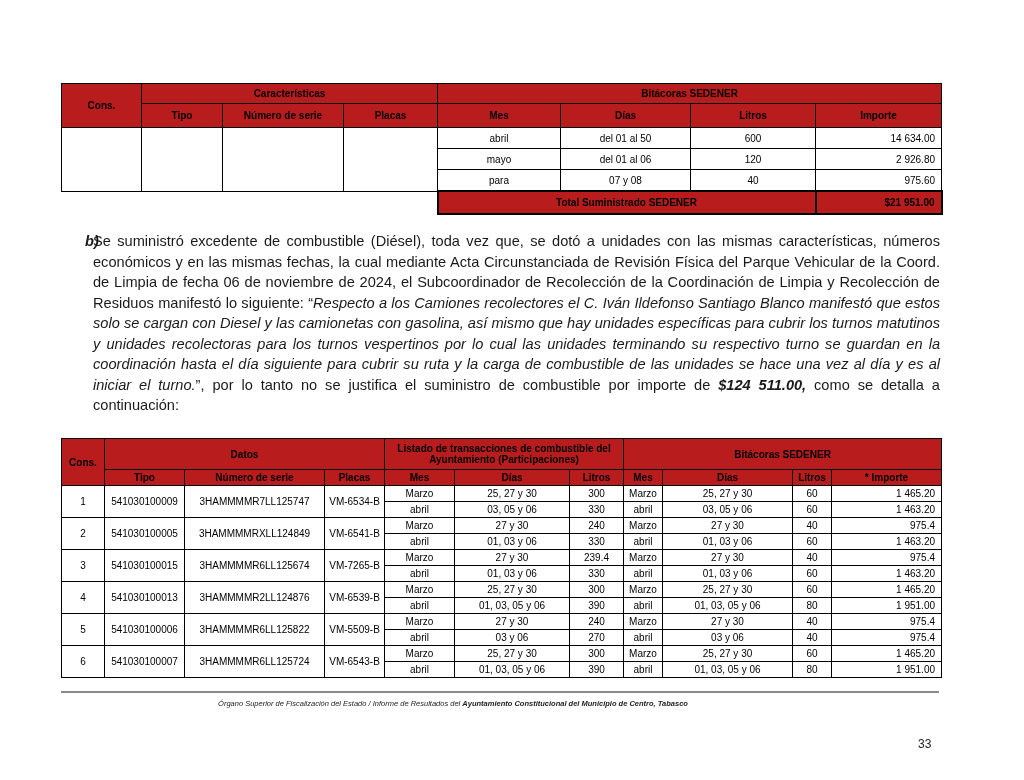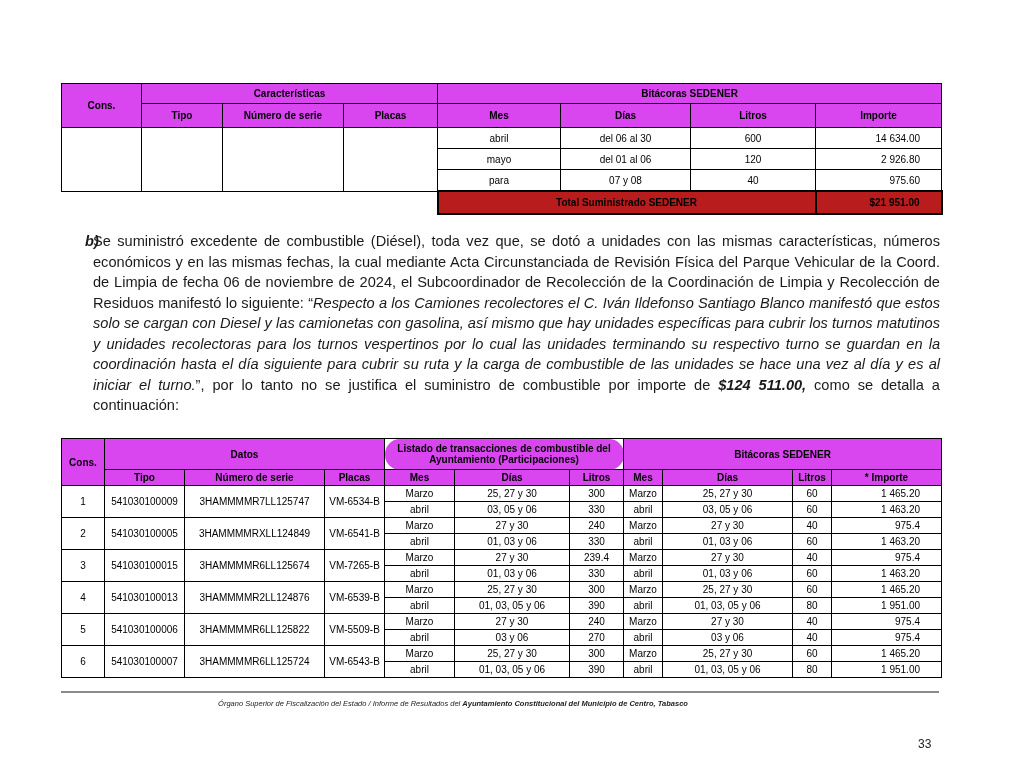--- a/index.html
+++ b/index.html
@@ -1,20 +1,20 @@
 <!DOCTYPE html>
 <html><head>
 <meta charset="utf-8">
 <style>
   html, body { margin: 0; padding: 0; background: #ffffff; }
   body { width: 1024px; height: 780px; position: relative; overflow: hidden; font-family: "Liberation Sans", sans-serif; color: #000; }
   table { border-collapse: collapse; position: absolute; table-layout: fixed; }
   td, th { border: 1px solid #000; padding: 0; font-size: 10px; text-align: center; vertical-align: middle; overflow: hidden; white-space: nowrap; }
-  th { background: #d946ef; font-weight: bold; }
-  .num { text-align: right; padding-right: 21px; }
+  th { background: #b91c1c; font-weight: bold; }
+  .num { text-align: right; padding-right: 6px; }
   #t1 { left: 61px; top: 83px; width: 880px; }
   #t1 th, #t1 td { font-size: 10px; }
   #t1 .h1 { height: 20px; }
   #t1 .h2 { height: 24px; }
   #t1 .dr td { height: 20px; }
   #t1 .tot td { height: 21px; border-width: 2px; background: #b91c1c; font-weight: bold; }
   #t1 .blank { border-left: none; border-bottom: none; border-right: none; background: #fff; }
   #para { position: absolute; left: 85px; top: 231px; width: 855px; font-size: 14.6px; line-height: 20.5px; text-align: justify; color: #1a1a1a; }
   #para .lbl { position: absolute; left: 0; top: 0; font-weight: bold; font-style: italic; }
   #para .body { margin-left: 8px; }
@@ -58,21 +58,21 @@
     <th>Días</th>
     <th>Litros</th>
     <th>Importe</th>
   </tr>
   <tr class="dr">
     <td rowspan="3"></td>
     <td rowspan="3"></td>
     <td rowspan="3"></td>
     <td rowspan="3"></td>
     <td>abril</td>
-    <td>del 06 al 30</td>
+    <td>del 01 al 50</td>
     <td>600</td>
     <td class="num">14 634.00</td>
   </tr>
   <tr class="dr">
     <td>mayo</td>
     <td>del 01 al 06</td>
     <td>120</td>
     <td class="num">2 926.80</td>
   </tr>
   <tr class="dr">
@@ -105,21 +105,21 @@
       <col style="width:54px">
     <col style="width:39px">
       <col style="width:130px">
       <col style="width:39px">
       <col style="width:110px">
   </colgroup>
   <tbody>
       <tr class="h1">
     <th rowspan="2">Cons.</th>
     <th colspan="3">Datos</th>
-    <th colspan="3" style="white-space:normal;line-height:11px;border-radius:15px;">Listado de transacciones de combustible del Ayuntamiento (Participaciones)</th>
+    <th colspan="3" style="white-space:normal;line-height:11px;">Listado de transacciones de combustible del Ayuntamiento (Participaciones)</th>
     <th colspan="4">Bitácoras SEDENER</th>
   </tr>
   <tr class="h2">
     <th>Tipo</th>
     <th>Número de serie</th>
     <th>Placas</th>
     <th>Mes</th>
     <th>Días</th>
     <th>Litros</th>
     <th>Mes</th>

